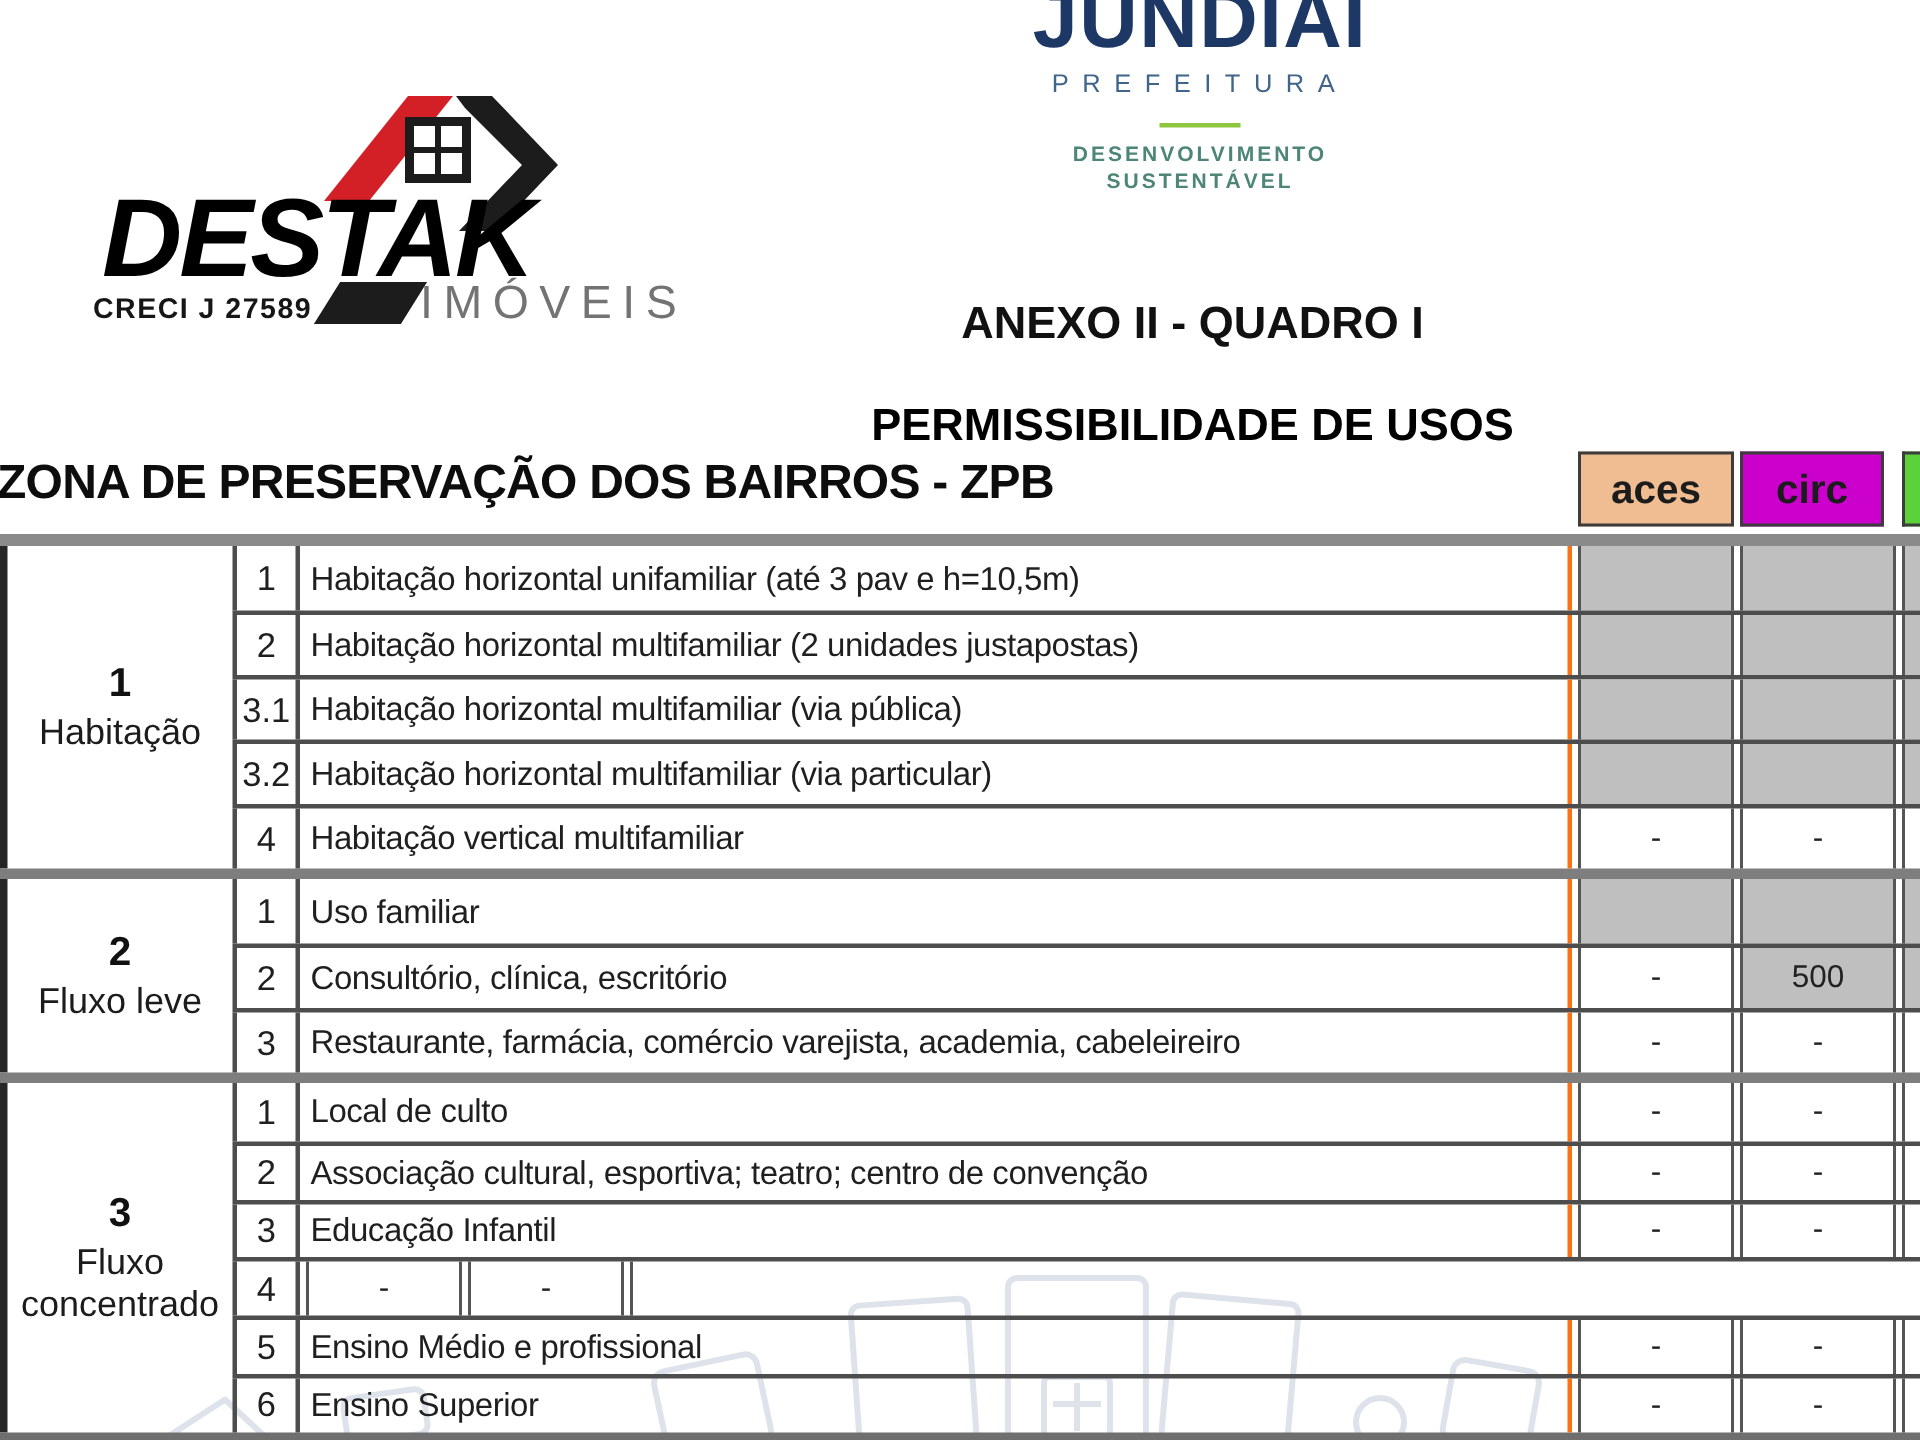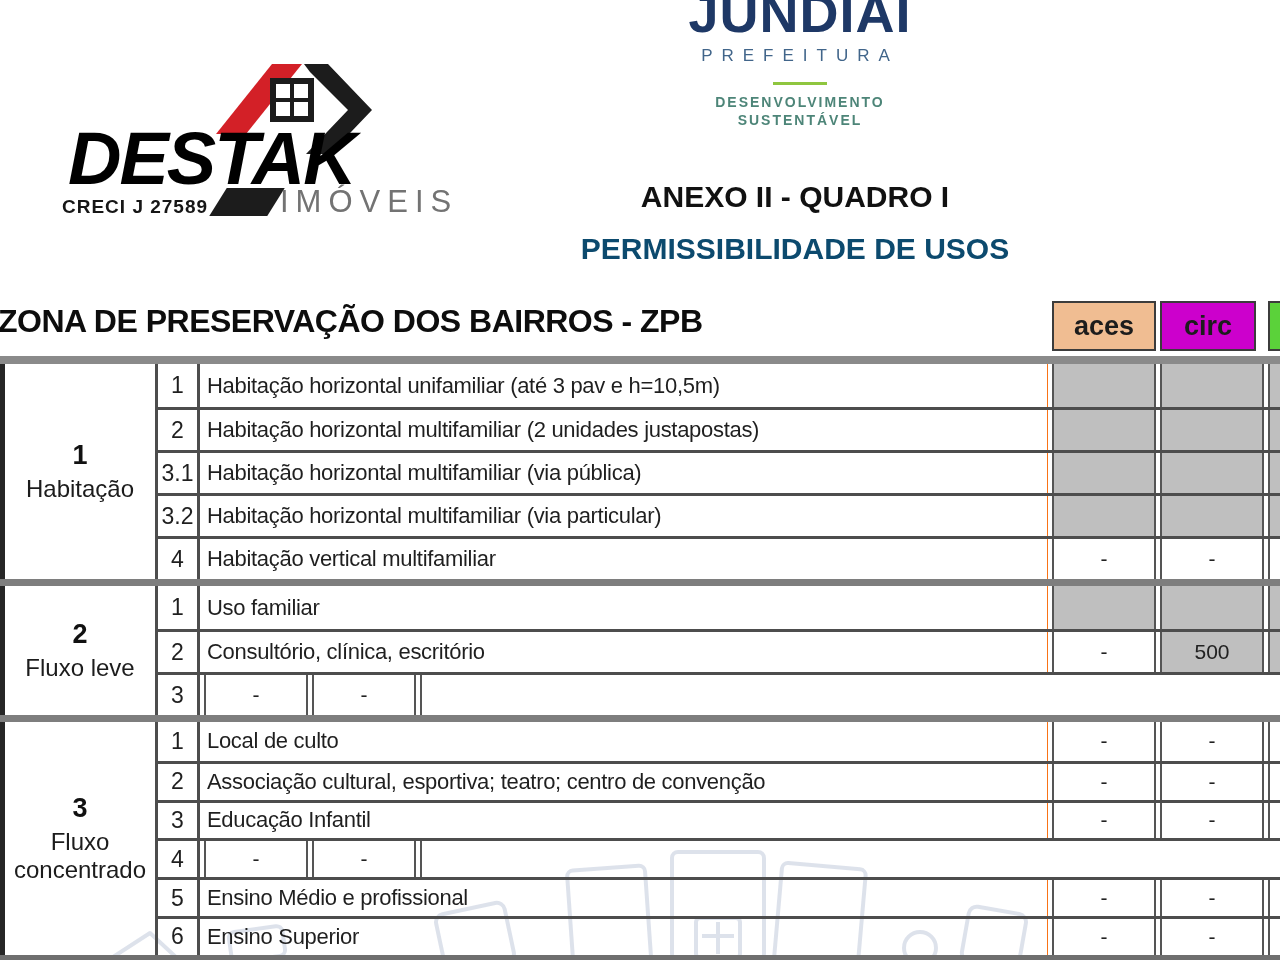--- a/index.html
+++ b/index.html
@@ -32,22 +32,22 @@
     font-size:31px;font-weight:normal;color:#737373;letter-spacing:7px;
   }
   
   .jundiai{position:absolute;left:640px;top:-14px;width:320px;height:150px;text-align:center;z-index:2;}
   .jundiai .city{font-size:54px;font-weight:bold;color:#1e3866;letter-spacing:1px;line-height:1.0;}
   .jundiai .org{font-size:17px;color:#41658a;letter-spacing:9px;margin-top:6px;}
   .jundiai .dash{width:54px;height:3px;background:#8fc63f;margin:16px auto 8px auto;}
   .jundiai .tag{font-size:14px;font-weight:bold;color:#4d8578;letter-spacing:2px;line-height:1.3;}
   
   .doc-titles{position:absolute;left:560px;top:180px;width:470px;text-align:center;z-index:2;}
-  .doc-titles .t1{font-size:30px;font-weight:bold;color:#111;}
-  .doc-titles .t2{font-size:30px;font-weight:bold;color:#0c4a6e;margin-top:18px;}
+  .doc-titles .t1{font-size:30px;font-weight:bold;color:#111;margin-top:19px;}
+  .doc-titles .t2{font-size:30px;font-weight:bold;color:#000000;margin-top:34px;}
   
   .zone-title{
     position:absolute;left:-2px;top:303px;z-index:2;
     font-size:32px;font-weight:bold;color:#0d0d0d;letter-spacing:-0.5px;white-space:nowrap;
   }
   .colhead{
     position:absolute;top:301px;height:50px;z-index:2;box-sizing:border-box;
     border:2px solid #3c3c3c;display:flex;align-items:center;justify-content:center;
     font-size:27px;font-weight:bold;color:#1c1c1c;
   }
@@ -71,21 +71,21 @@
   .g3 .row{height:38.8px;}
   .grows .row + .row{border-top:3px solid #4d4d4d;}
   .cell{box-sizing:border-box;display:flex;align-items:center;}
   .c-num{
     flex:0 0 45px;justify-content:center;
     border-left:3px solid #4d4d4d;border-right:3px solid #4d4d4d;
     font-size:23px;color:#1f1f1f;
   }
   .c-desc{
     flex:0 0 848px;padding-left:7px;
-    border-right:1px solid #f97316;
+    border-right:3px solid #f97316;
     font-size:22px;color:#1f1f1f;letter-spacing:-0.3px;white-space:nowrap;overflow:hidden;
   }
   .gap{flex:0 0 4px;}
   .c-val{
     flex:0 0 104px;justify-content:center;
     border-left:2px solid #555;border-right:2px solid #555;
     font-size:21px;color:#222;
   }
   .c-extra{flex:1;border-left:2px solid #555;}
   [data-fill="gray"]{background:#bfbfbf;}
@@ -232,20 +232,21 @@
         <div class="cell c-desc">Consultório, clínica, escritório</div>
         <div class="gap"></div>
         <div class="cell c-val" data-fill="white">-</div>
         <div class="gap"></div>
         <div class="cell c-val" data-fill="gray">500</div>
         <div class="gap"></div>
         <div class="cell c-extra" data-fill="gray"></div>
       </div>
       <div class="row">
         <div class="cell c-num">3</div>
+        <div class="cell c-desc">Restaurante, farmácia, comércio varejista, academia, cabeleireiro</div>
         <div class="gap"></div>
         <div class="cell c-val" data-fill="white">-</div>
         <div class="gap"></div>
         <div class="cell c-val" data-fill="white">-</div>
         <div class="gap"></div>
         <div class="cell c-extra" data-fill="white"></div>
       </div>
     </div>
   </div>
 

